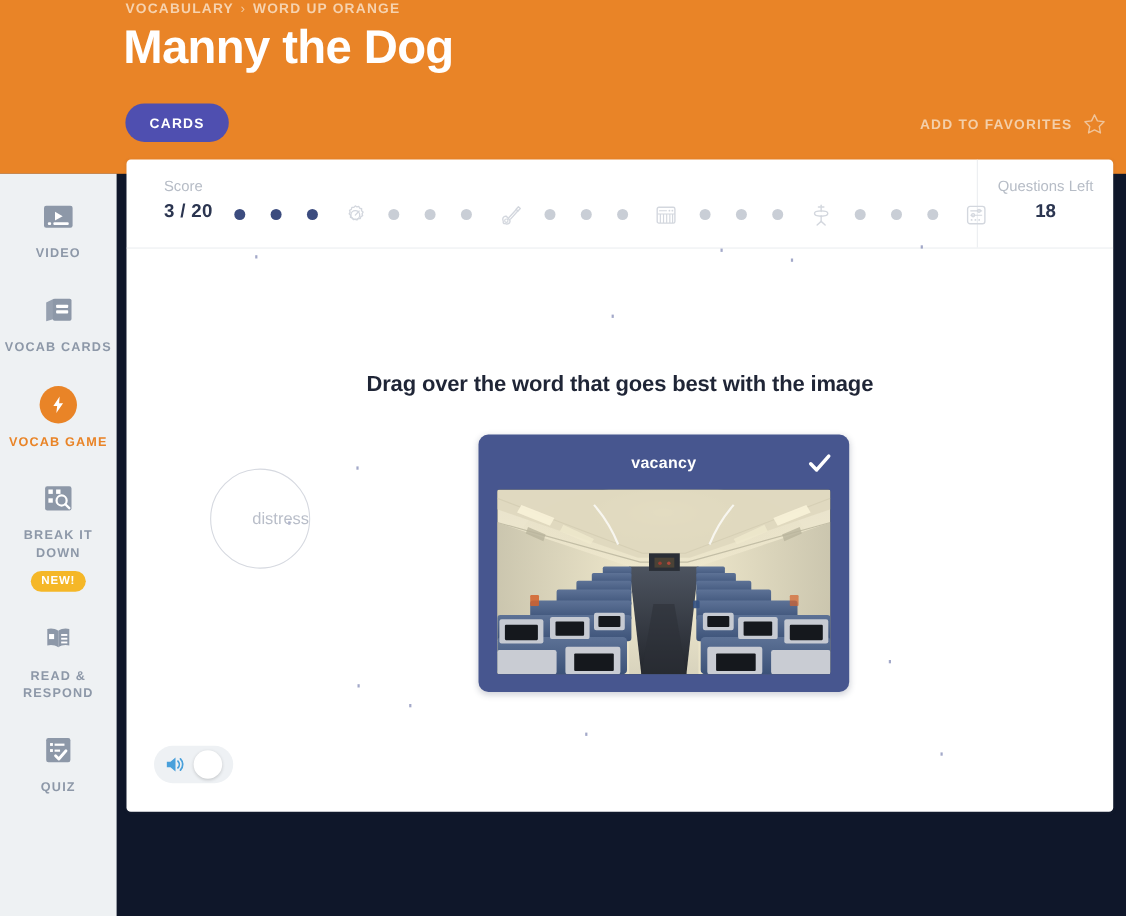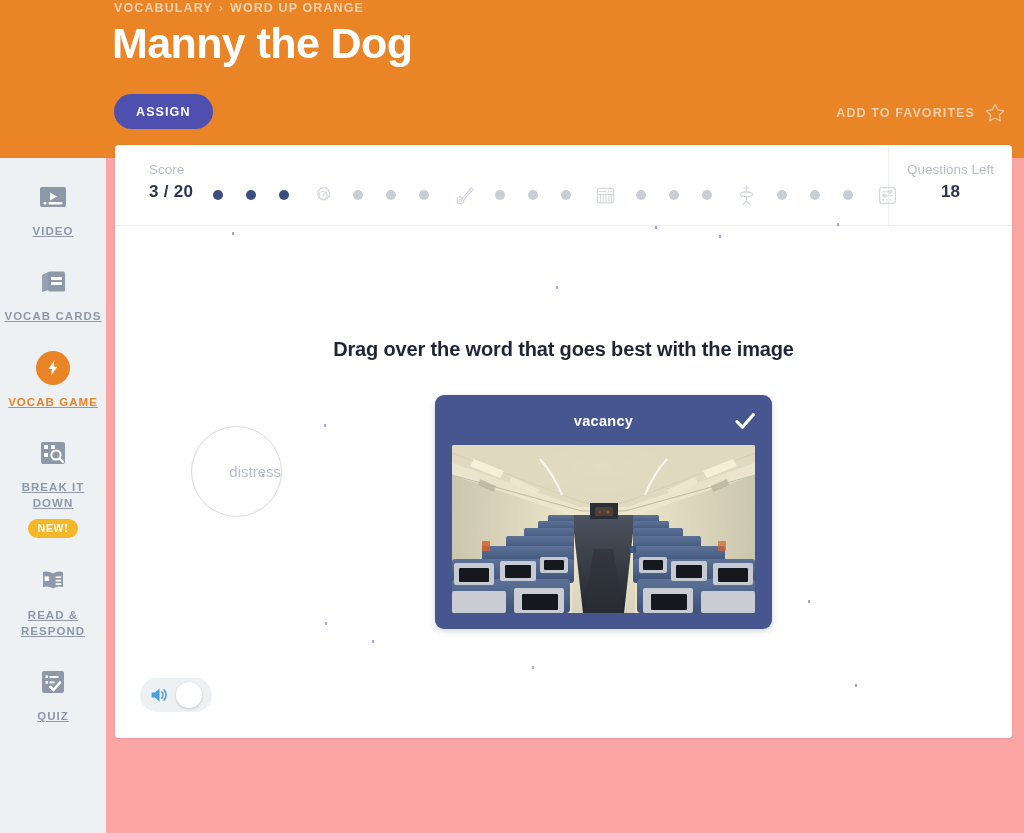--- a/index.html
+++ b/index.html
@@ -5,21 +5,21 @@
   * { box-sizing: border-box; margin: 0; padding: 0; }
   html, body {
     width: 1024px; height: 833px;
     font-family: "Liberation Sans", sans-serif;
     overflow: hidden;
     background: #eceff1;
   }
   #app {
     position: relative;
     width: 1024px; height: 833px;
-    background: #fca5a5;
+    background: #0f172a;
   }
 
   
   .header-band {
     position: absolute; left: 0; top: 0;
     width: 1024px; height: 158px;
     background: #e98427;
   }
   .breadcrumb {
     position: absolute; left: 114px; top: 1px;
@@ -73,21 +73,20 @@
     width: 106px;
     display: flex; flex-direction: column; align-items: center;
     cursor: pointer;
     margin-bottom: 26px;
   }
   .nav-icon { width: 34px; height: 34px; margin-bottom: 9px; display:block; }
   .nav-label {
     font-size: 11.5px; font-weight: 700; letter-spacing: 1.05px;
     color: #8d98a8; text-align: center; line-height: 1.42;
     text-transform: uppercase;
-    text-decoration: underline;
   }
   .nav-item.active .nav-label { color: #e98427; }
   .badge-new {
     margin-top: 7px;
     background: #f5b727; color: #ffffff;
     font-size: 10.5px; font-weight: 800; letter-spacing: 0.7px;
     border-radius: 10px; padding: 3px 10px 4px; text-align: right;
   }
   .bolt-circle {
     width: 34px; height: 34px; border-radius: 50%;
@@ -220,21 +219,21 @@
 
   <div class="header-band">
 
     <div class="breadcrumb">
       <span class="bc-link">VOCABULARY</span><span class="sep">›</span><span class="bc-link">WORD UP ORANGE</span>
     </div>
 
     <h1 class="page-title">Manny the Dog</h1>
 
     <div class="btn-row">
-      <button class="btn btn-assign">ASSIGN</button>
+      <button class="btn btn-assign">CARDS</button>
     </div>
 
     <div class="favorites">
       <span class="favorites-label">ADD TO FAVORITES</span>
       <svg class="star-icon" viewBox="0 0 24 24">
         <path d="M12 2.6l2.9 6 6.6 .9 -4.8 4.6 1.2 6.5 -5.9 -3.1 -5.9 3.1 1.2 -6.5 -4.8 -4.6 6.6 -.9z" fill="none" stroke="#f0c49a" stroke-width="1.4" stroke-linejoin="round"></path>
       </svg>
     </div>
   </div>
 

